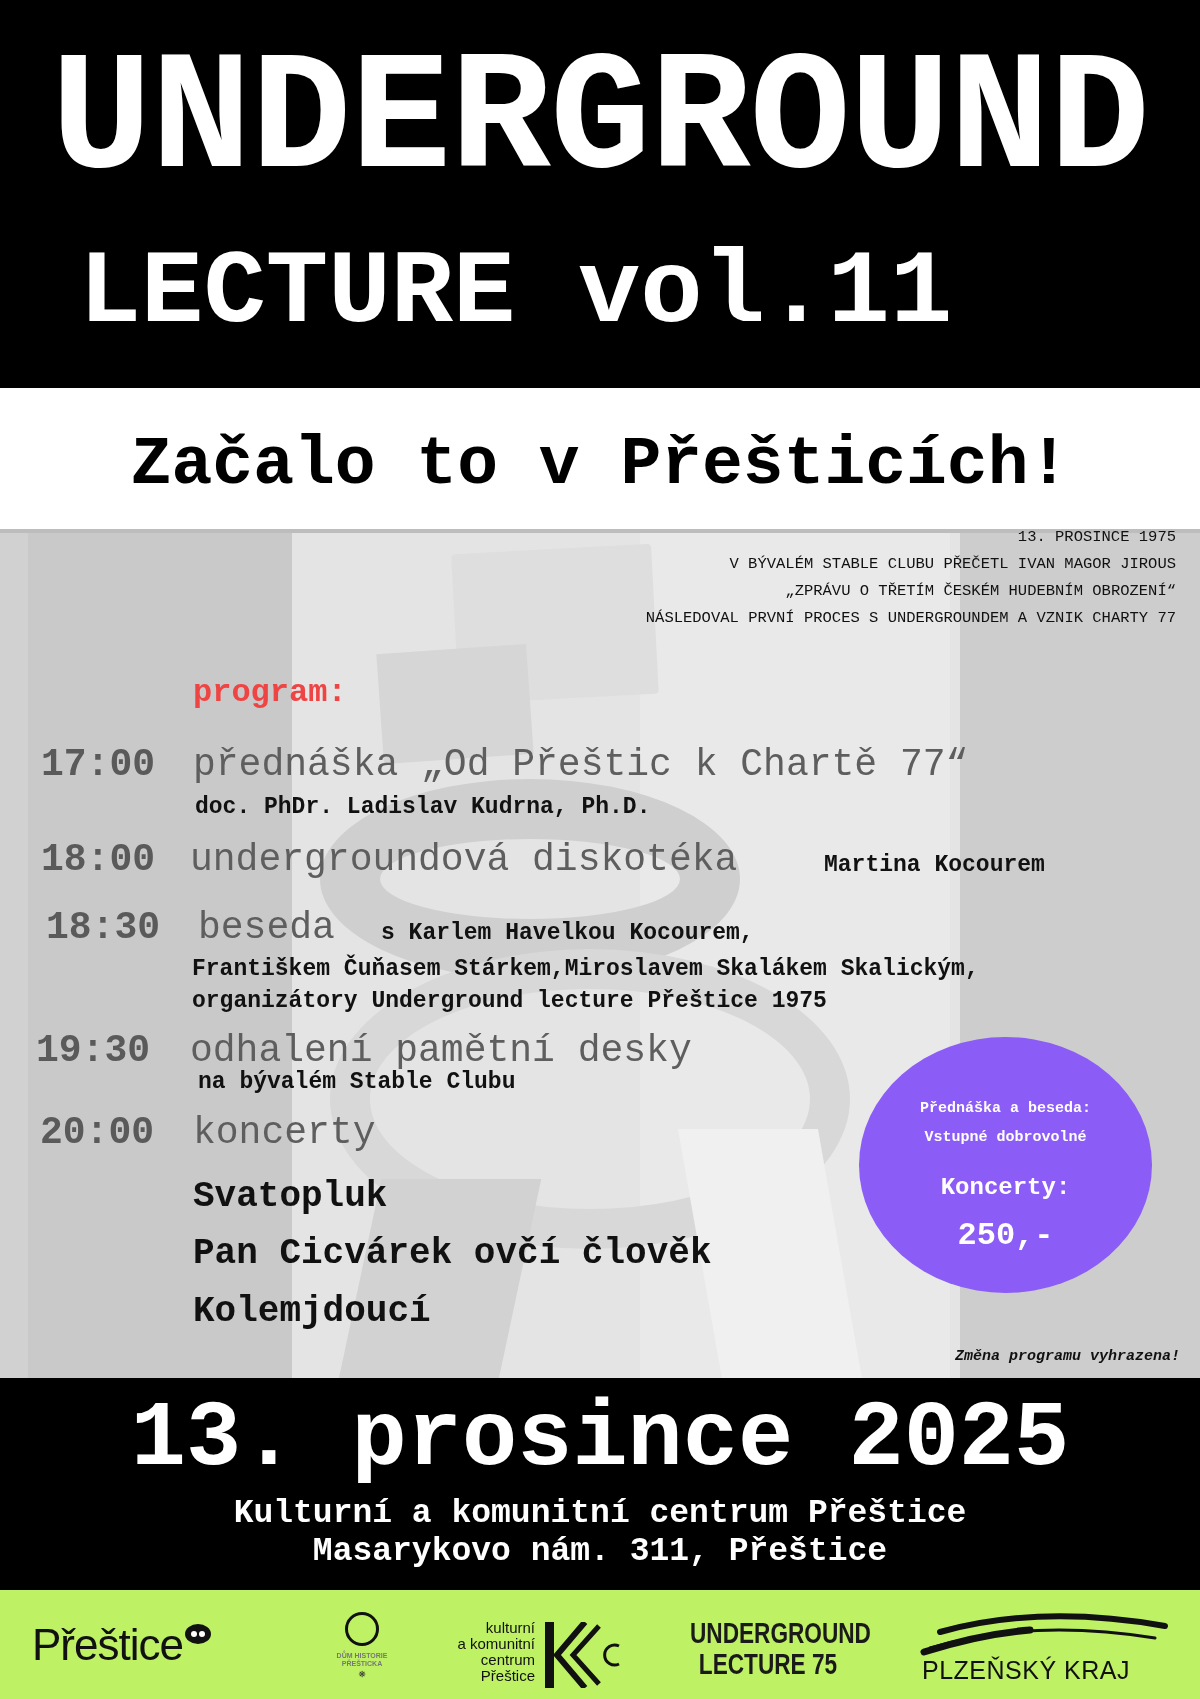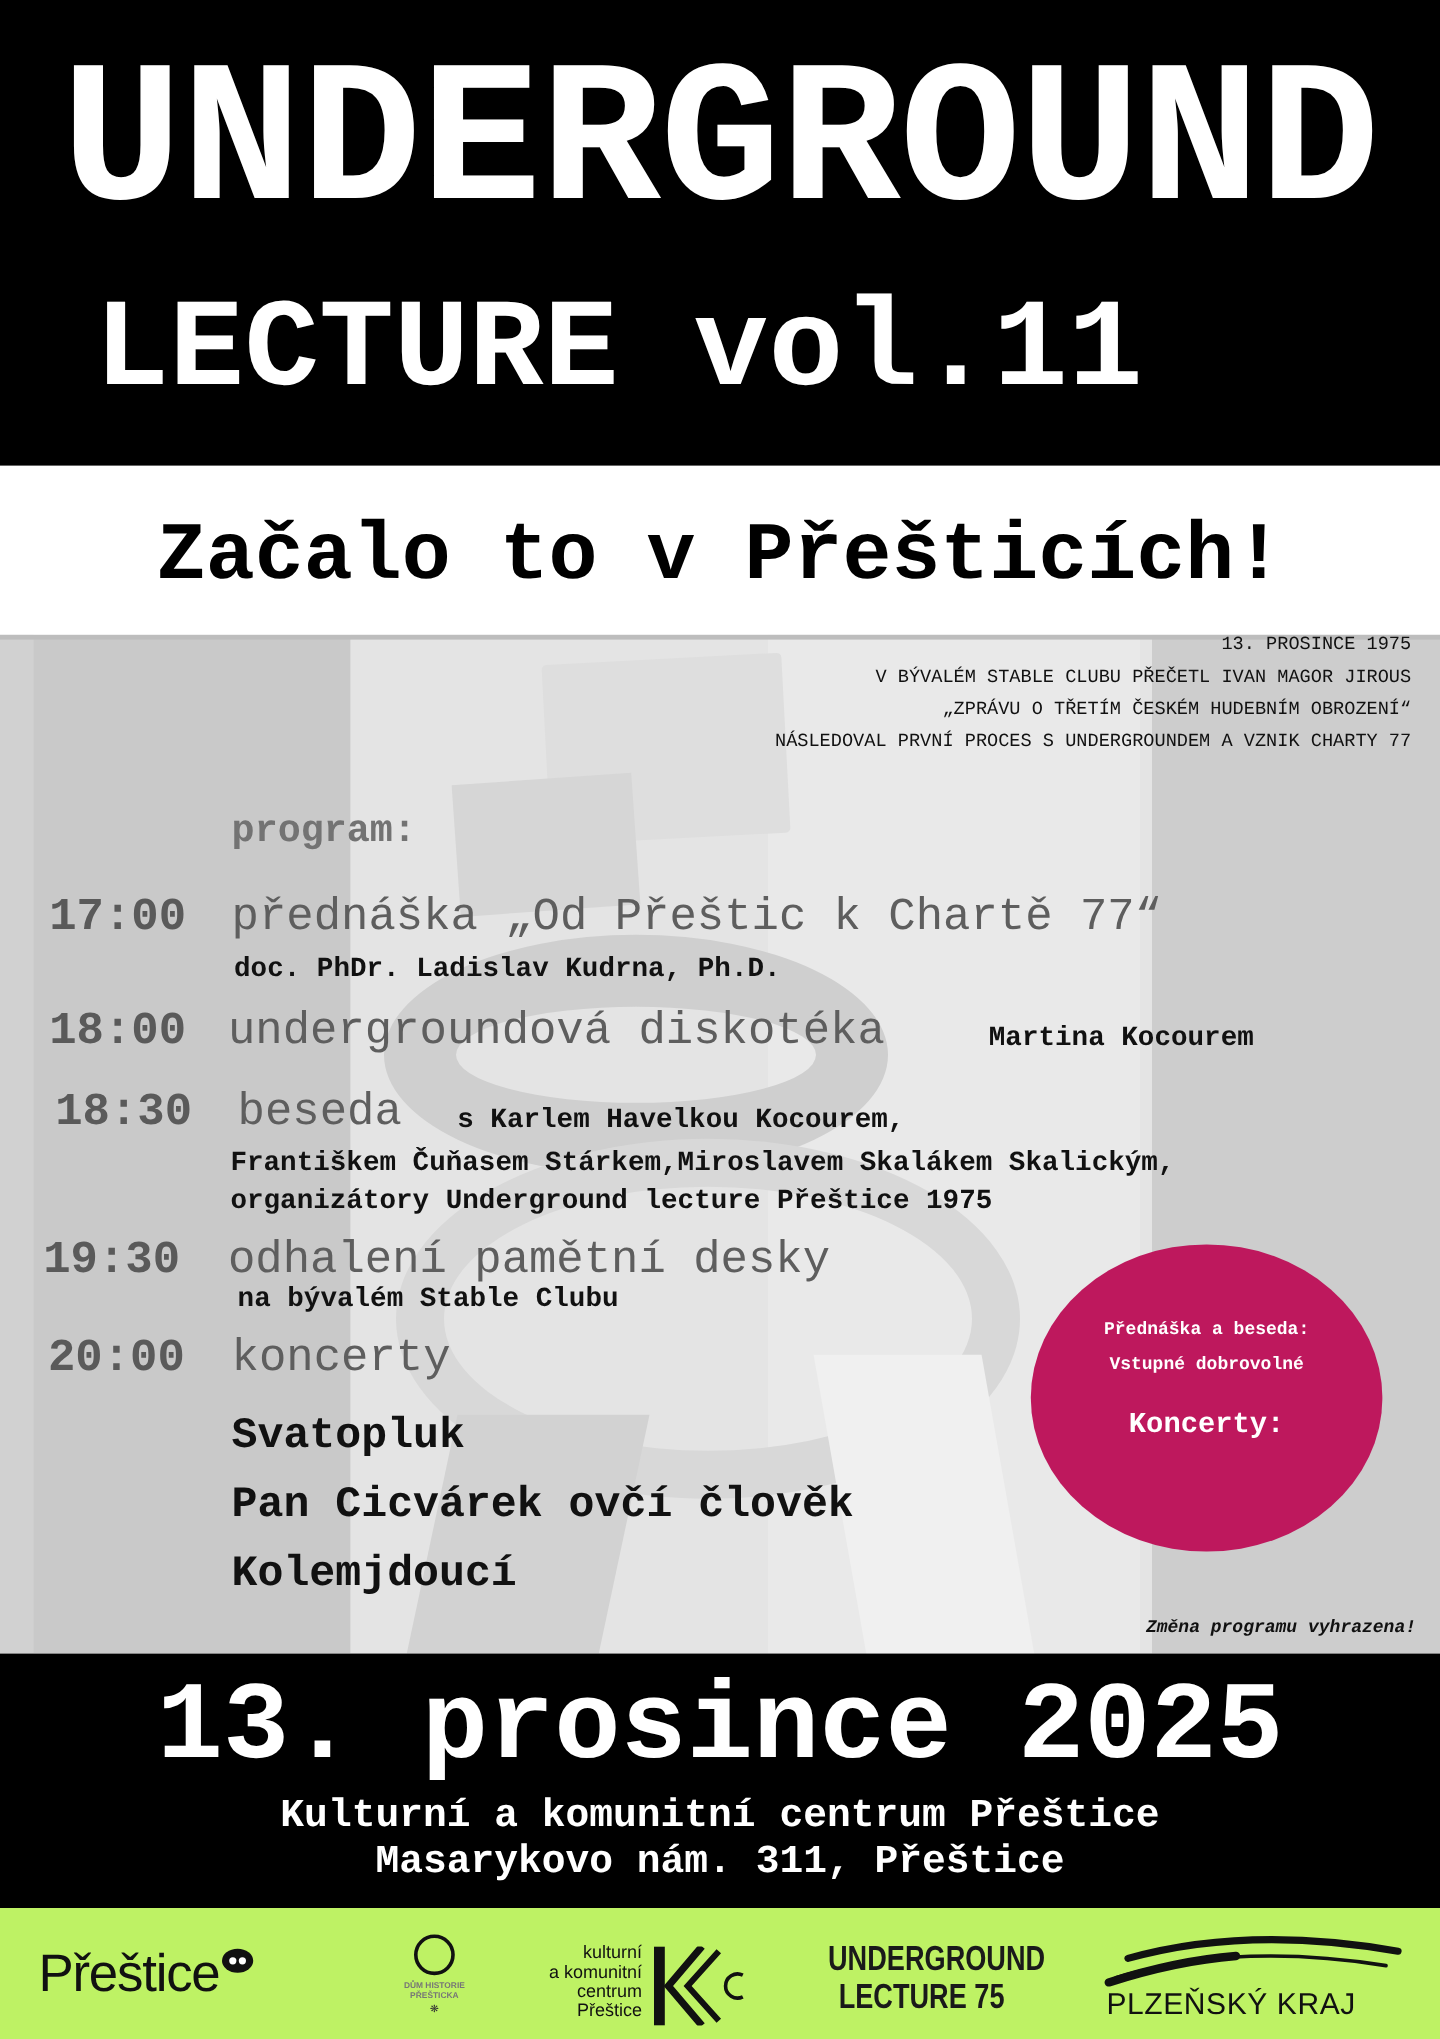--- a/index.html
+++ b/index.html
@@ -28,29 +28,29 @@
   #ph-card2 { left: 380px; top: 120px; width: 150px; height: 110px; background: #d6d6d6; transform: rotate(-4deg); }
   #ph-shadow { left: 320px; top: 250px; width: 420px; height: 200px; border-radius: 50%; border: 60px solid #cfcfcf; box-sizing: border-box; }
   #ph-ring { left: 330px; top: 420px; width: 520px; height: 300px; border-radius: 50%; border: 40px solid #d8d8d8; box-sizing: border-box; }
   #ph-leg1 { left: 360px; top: 650px; width: 160px; height: 200px; background: #d2d2d2; transform: skewX(-12deg); }
   #ph-leg2 { left: 700px; top: 600px; width: 140px; height: 250px; background: #f0f0f0; transform: skewX(10deg); }
   #ph-topline { left: 0; top: 0; width: 1200px; height: 4px; background: #bdbdbd; }
 
   
   .note { right: 24px; text-align: right; font-size: 15.5px; line-height: 18px; color: #111; }
 
-  .prog-head { font-size: 32px; font-weight: 700; color: #737373; }
+  .prog-head { font-size: 32px; font-weight: 700; color: #ef4444; }
   .time { font-size: 38px; font-weight: 700; color: #5a5a5a; }
   .act { font-size: 38px; font-weight: 400; color: #5e5e5e; }
   .sub { font-size: 23px; font-weight: 700; color: #111; }
   .band { font-size: 36px; font-weight: 700; color: #111; }
 
   #price-circle {
     position: absolute; left: 859px; top: 1037px; width: 293px; height: 256px;
-    border-radius: 50%; background: #be185d; color: #fff; text-align: center;
+    border-radius: 50%; background: #8b5cf6; color: #fff; text-align: center;
   }
   #price-circle .l1 { position: absolute; left: 0; width: 100%; top: 63px; font-size: 15px; font-weight: 700; }
   #price-circle .l2 { position: absolute; left: 0; width: 100%; top: 92px; font-size: 15px; font-weight: 700; }
   #price-circle .l3 { position: absolute; left: 0; width: 100%; top: 137px; font-size: 24px; font-weight: 700; }
   #price-circle .l4 { position: absolute; left: 0; width: 100%; top: 180px; font-size: 32px; font-weight: 700; }
 
   #change-note { right: 20px; top: 1348px; font-size: 15px; font-weight: 700; color: #111; font-style: italic; }
 
   
   #bottom { position: absolute; left: 0; top: 1378px; width: 1200px; height: 212px; background: #000; }
@@ -130,20 +130,21 @@
 <div class="abs act" style="left:193px; top:1111px;">koncerty</div>
 
 <div class="abs band" style="left:193px; top:1176px;">Svatopluk</div>
 <div class="abs band" style="left:193px; top:1233px;">Pan Cicvárek ovčí člověk</div>
 <div class="abs band" style="left:193px; top:1291px;">Kolemjdoucí</div>
 
 <div id="price-circle">
   <div class="l1">Přednáška a beseda:</div>
   <div class="l2">Vstupné dobrovolné</div>
   <div class="l3">Koncerty:</div>
+  <div class="l4">250,-</div>
 </div>
 
 <div id="change-note" class="abs">Změna programu vyhrazena!</div>
 
 <div id="bottom"></div>
 <div id="date" class="abs">13. prosince 2025</div>
 <div id="venue1" class="abs">Kulturní a komunitní centrum Přeštice</div>
 <div id="venue2" class="abs">Masarykovo nám. 311, Přeštice</div>
 
 <div id="logos">

